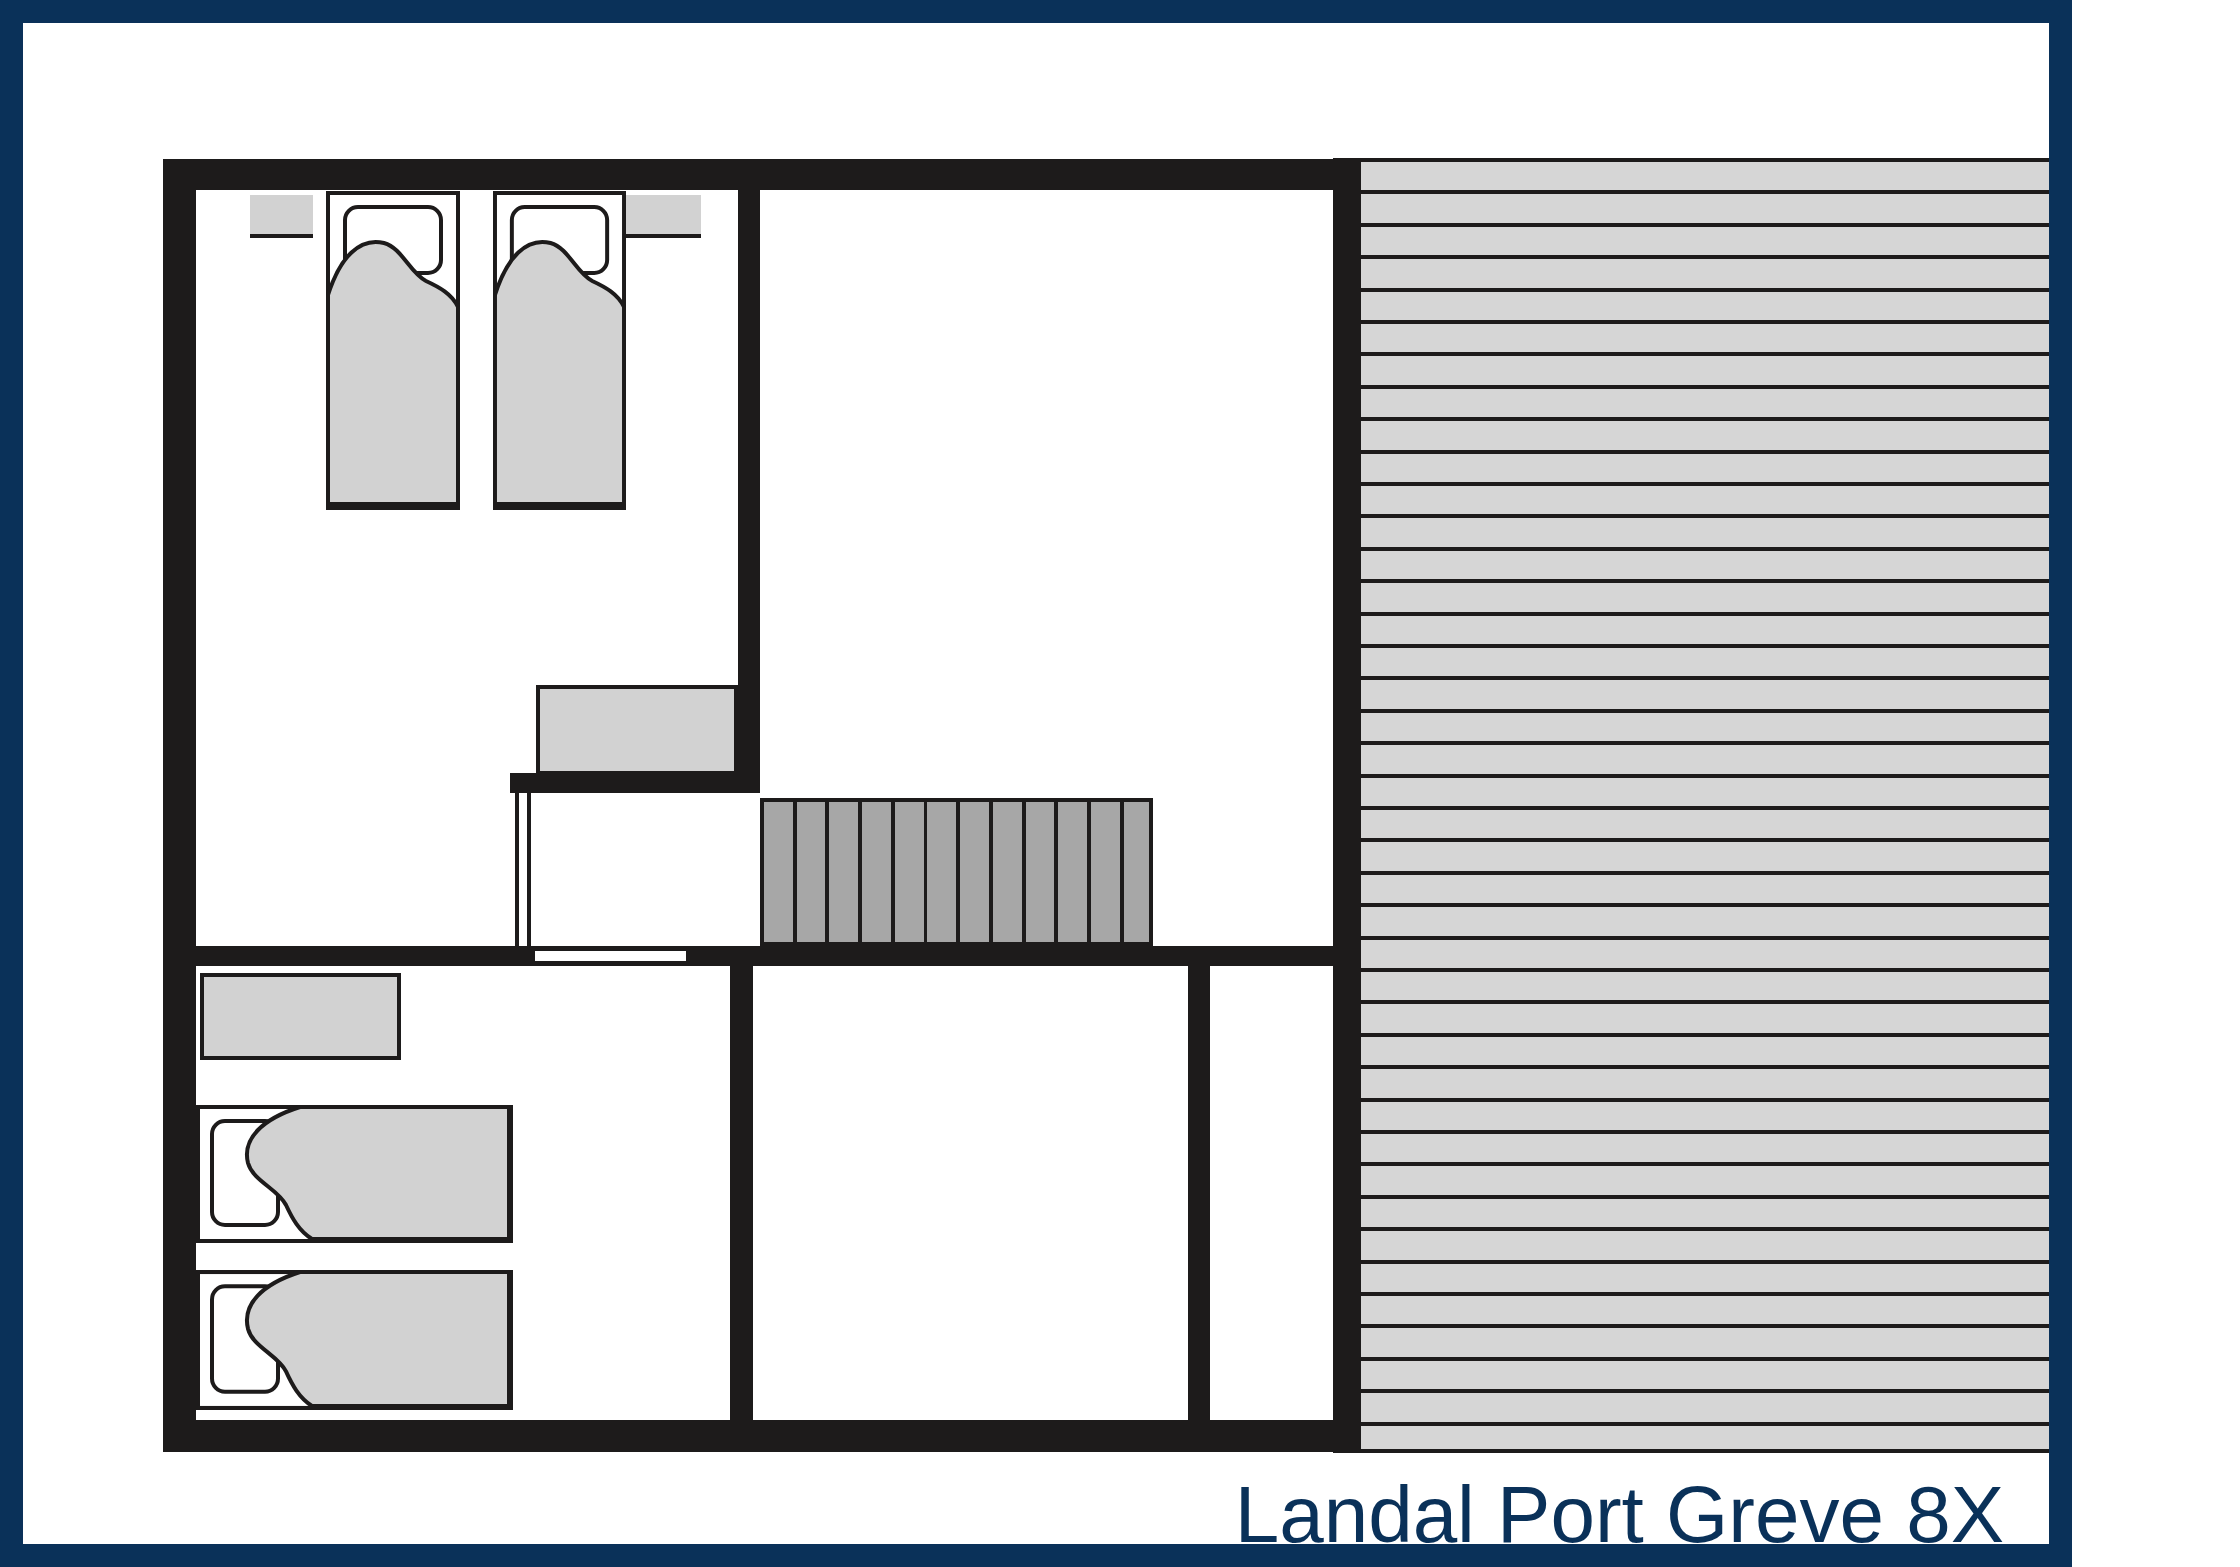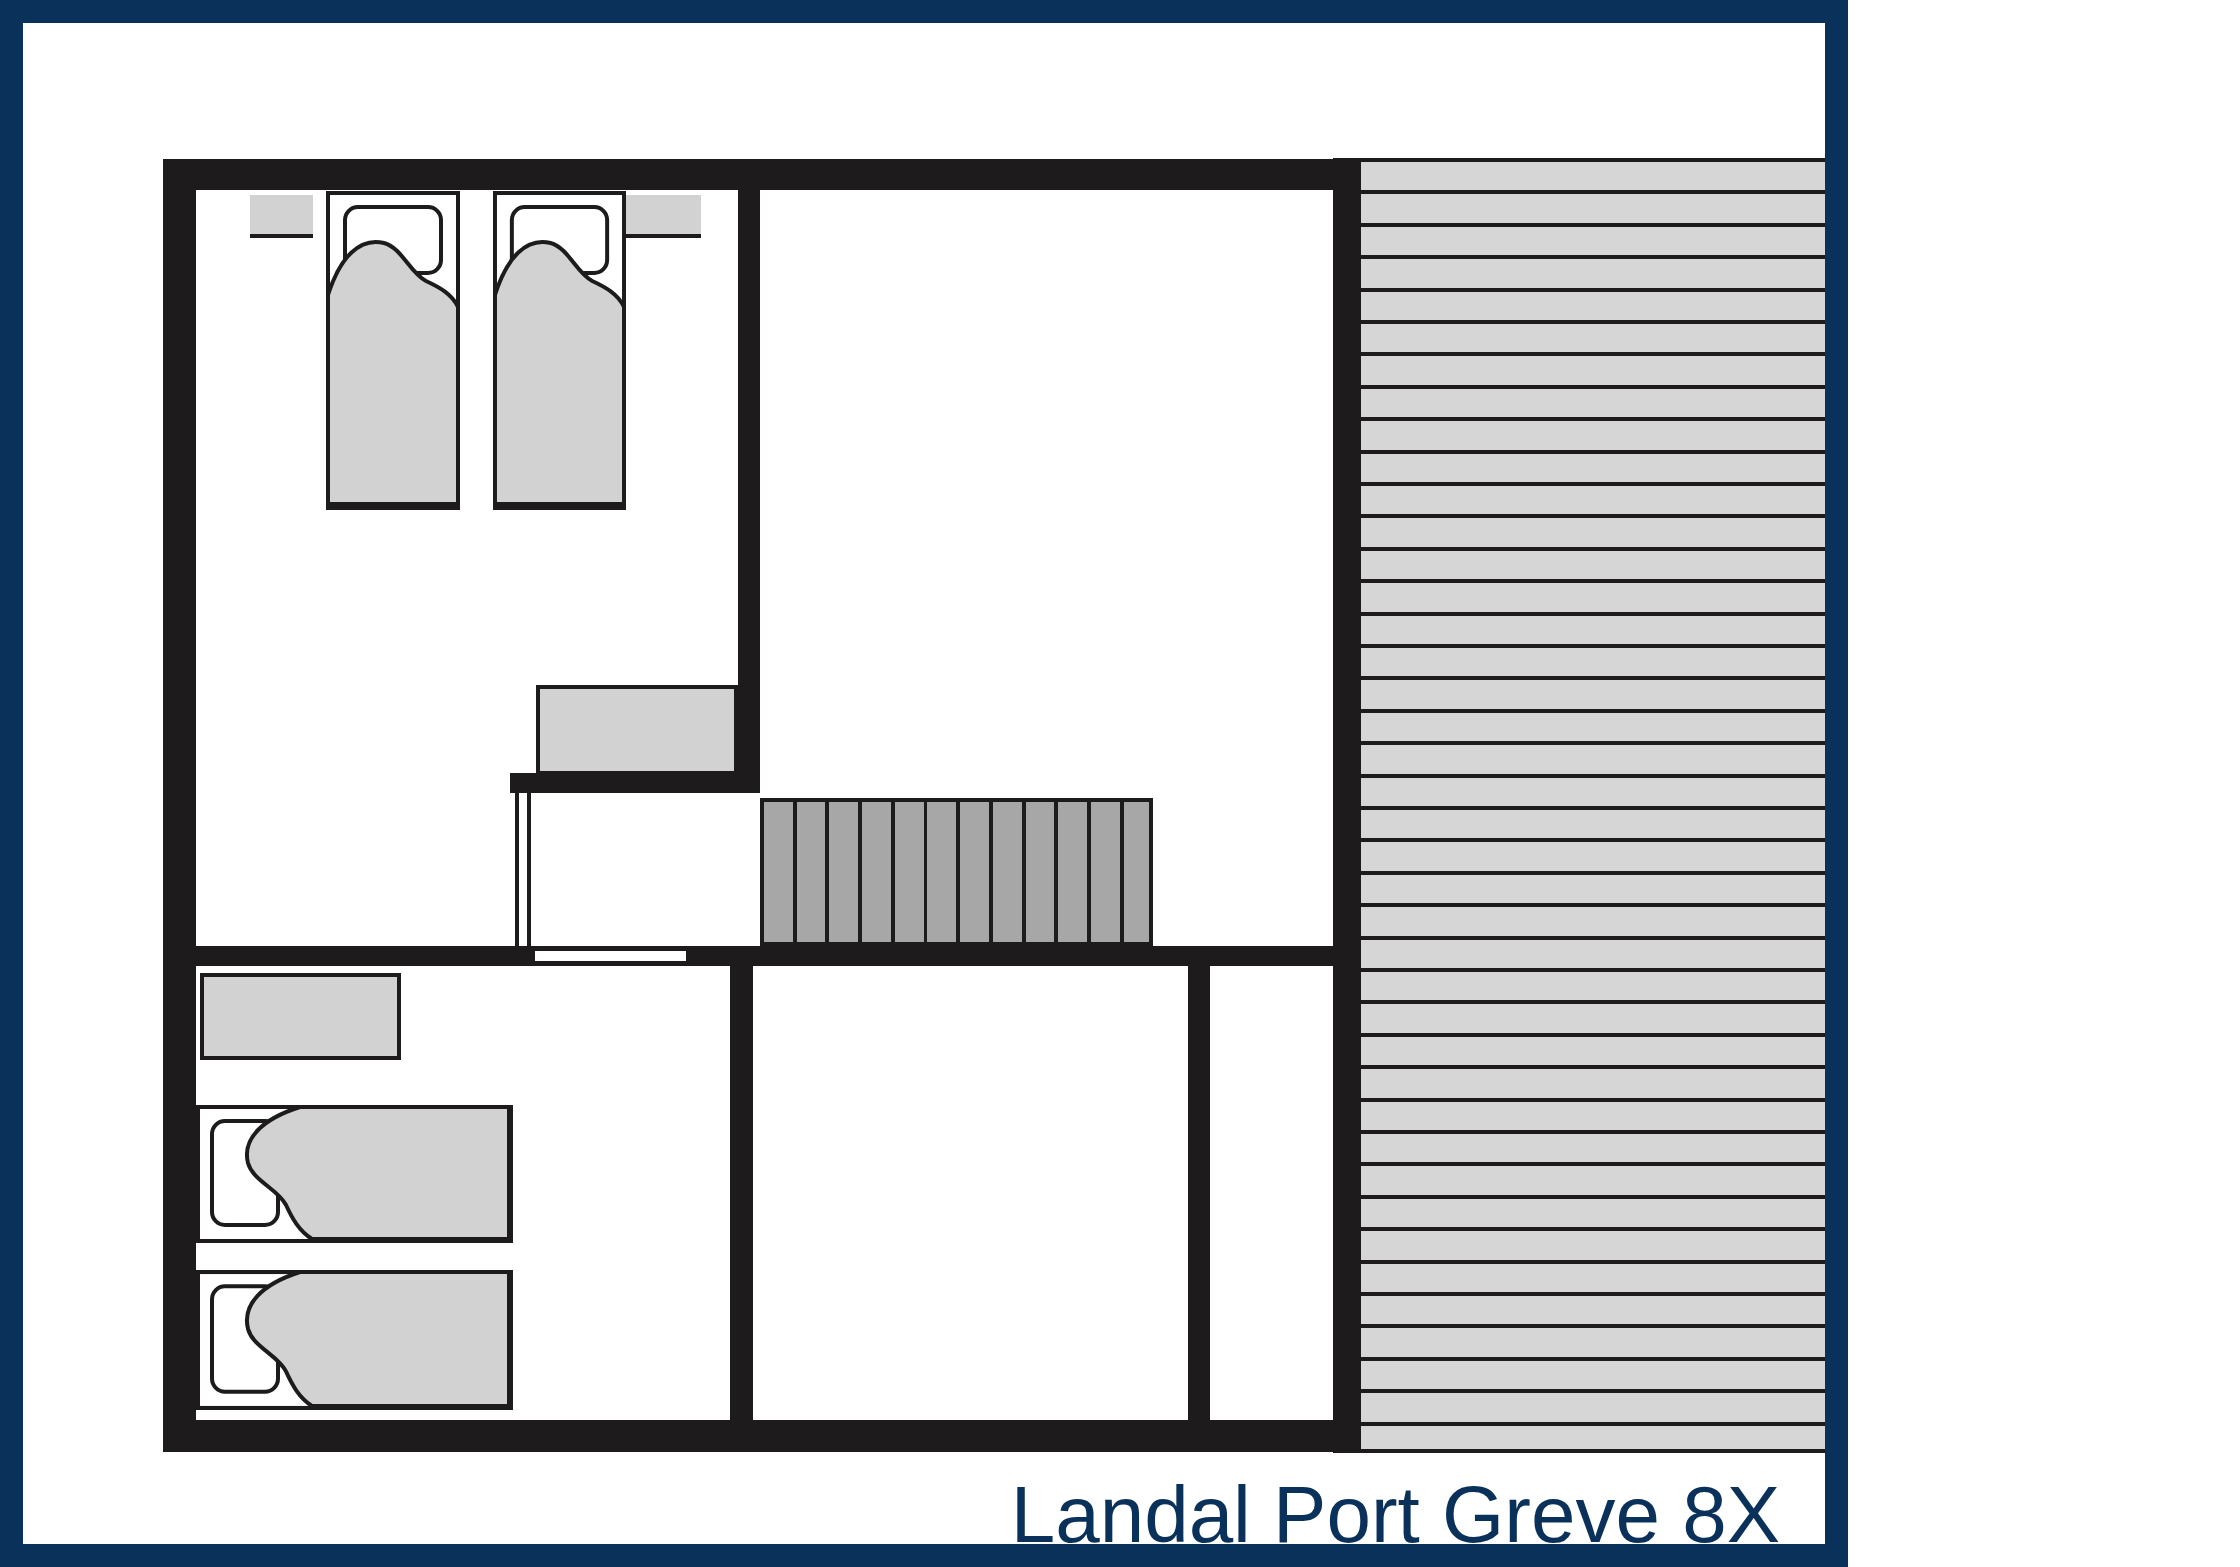--- a/index.html
+++ b/index.html
@@ -6,21 +6,21 @@
     --frame-navy:#0a3159;
     --wall-black:#1d1b1b;
     --furniture-gray:#d2d2d2;
     --stairs-gray:#a7a7a7;
     --deck-gray:#d6d6d6;
     --background:#ffffff;
   }
   html,body{margin:0;padding:0;background:#fff;}
   .page{
     position:relative;
-    width:1848px;height:1567px;
+    width:2072px;height:1567px;
     box-sizing:border-box;
     background:var(--background);
     border:23px solid var(--frame-navy);
     overflow:hidden;
     font-family:"Liberation Sans", sans-serif;
   }
   .wall{position:absolute;background:var(--wall-black);}
   .thinline{position:absolute;background:var(--wall-black);}
   .door-gap{position:absolute;background:var(--background);}
   

